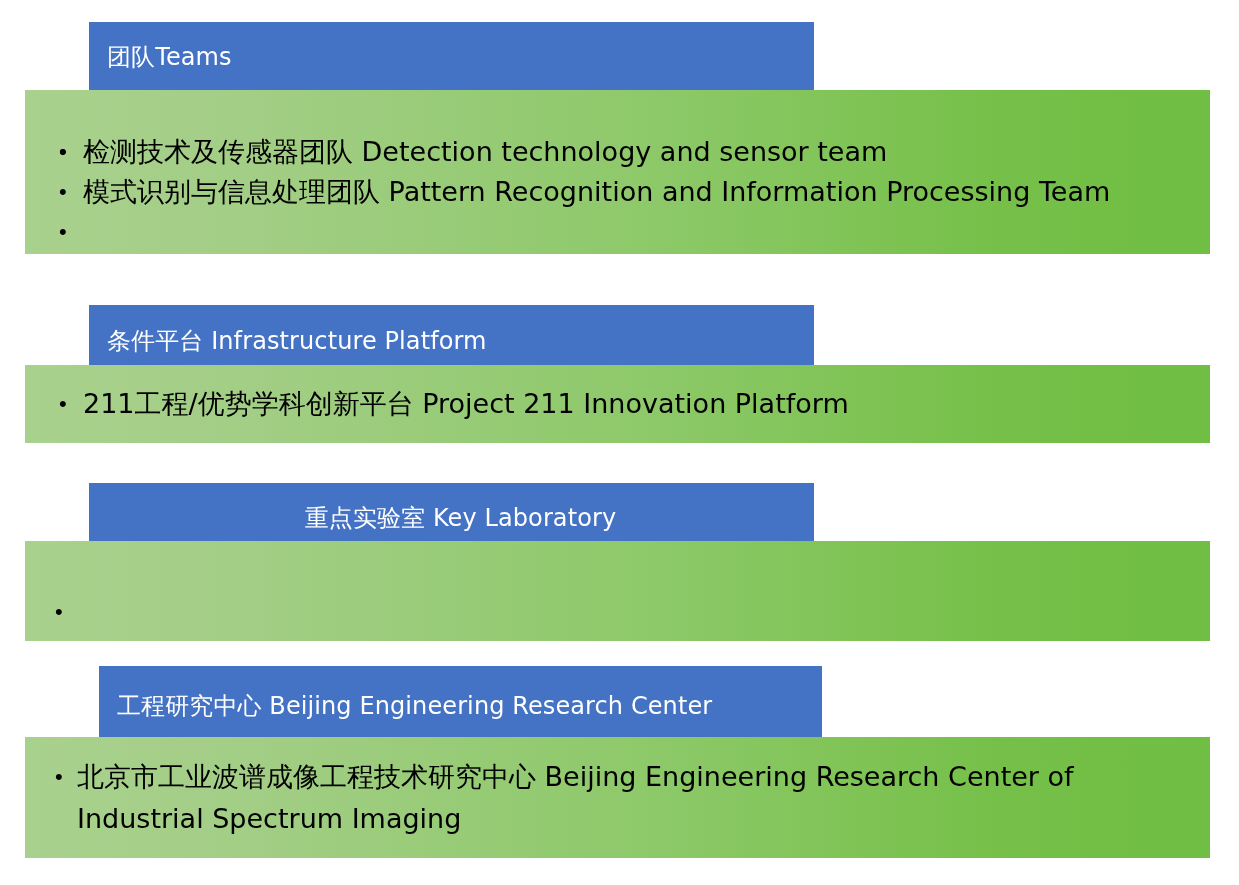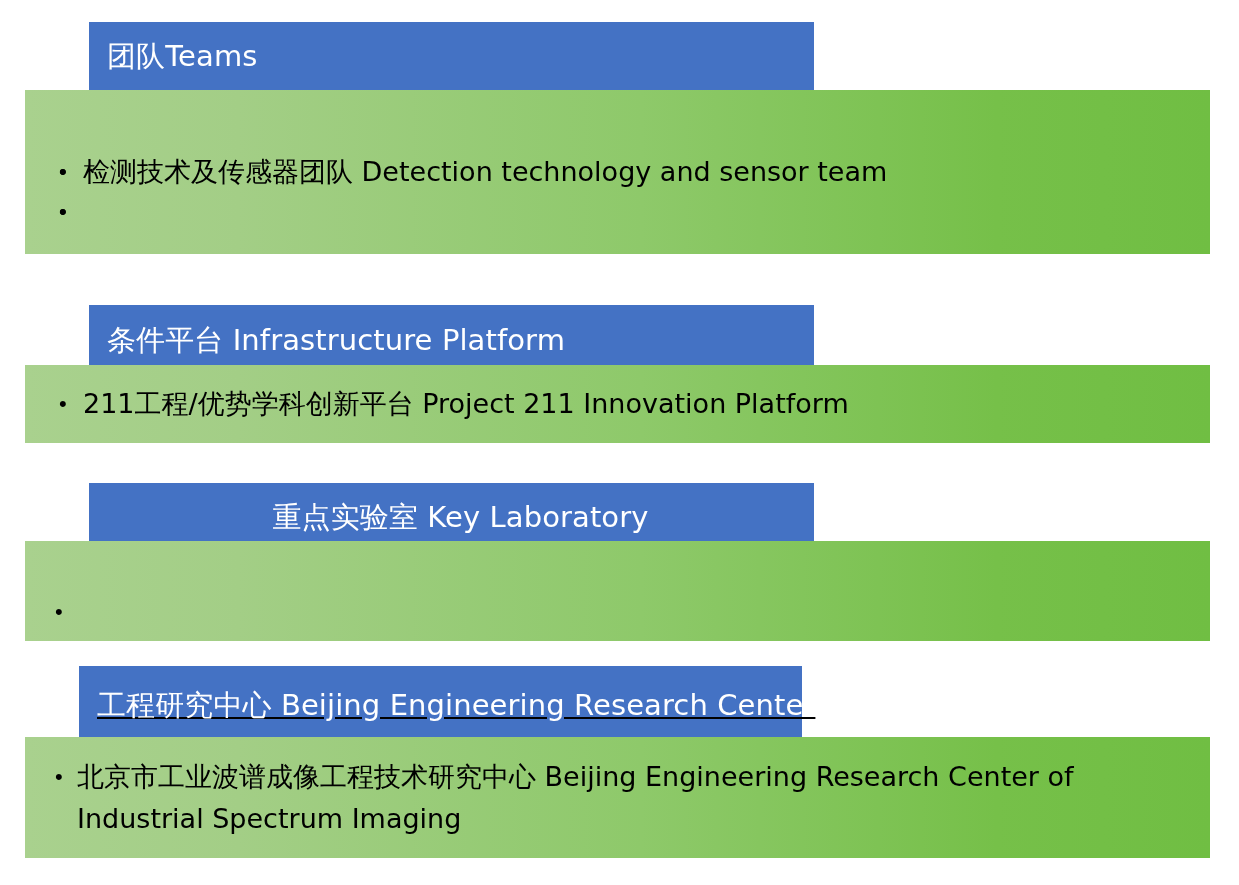--- a/index.html
+++ b/index.html
@@ -26,21 +26,21 @@
   
   .header-bar {
     position: absolute;
     background: #4472c4;
     display: flex;
     align-items: center;
     box-sizing: border-box;
   }
   .header-bar .header-text {
     color: #ffffff;
-    font-size: 29px;
+    font-size: 24px;
     line-height: 1.1;
     white-space: nowrap;
     padding-left: 18px;
     font-weight: 400;
     letter-spacing: 0.1px;
   }
 
   
   .content-panel {
     position: absolute;
@@ -98,20 +98,21 @@
     <ul class="bullet-list">
       <li class="bullet-item">
         <span class="dot">•</span>
       </li>
       <li class="bullet-item">
         <span class="dot">•</span>
         <span class="cjk">检测技术及传感器团队 Detection technology and sensor team</span>
       </li>
       <li class="bullet-item">
         <span class="dot">•</span>
+        <span class="cjk">模式识别与信息处理团队 Pattern Recognition and Information Processing Team</span>
       </li>
       <li class="bullet-item">
         <span class="dot">•</span>
       </li>
     </ul>
   </div>
 
   <div class="header-bar" id="header-infrastructure" style="left:89px; top:305px; width:725px; height:72px;">
     <span class="header-text cjk">条件平台 Infrastructure Platform</span>
   </div>
@@ -130,21 +131,21 @@
   </div>
 
   <div class="content-panel" id="panel-keylab" style="left:25px; top:541px; width:1185px; height:100px;">
     <ul class="bullet-list">
       <li class="bullet-item" style="padding-left:52px; padding-right:140px;">
         <span class="dot" style="left:30px;">•</span>
       </li>
     </ul>
   </div>
 
-  <div class="header-bar" id="header-erc" style="left:79px; top:666px; width:723px; height:80px;text-decoration:underline;">
+  <div class="header-bar" id="header-erc" style="left:99px; top:666px; width:723px; height:80px;">
     <span class="header-text cjk">工程研究中心 Beijing Engineering Research Center</span>
   </div>
 
   <div class="content-panel" id="panel-erc" style="left:25px; top:737px; width:1185px; height:121px;">
     <ul class="bullet-list">
       <li class="bullet-item" style="padding-left:52px; padding-right:16px;">
         <span class="dot" style="left:30px;">•</span>
         <span class="cjk">北京市工业波谱成像工程技术研究中心 Beijing Engineering Research Center of Industrial Spectrum Imaging</span>
       </li>
     </ul>

